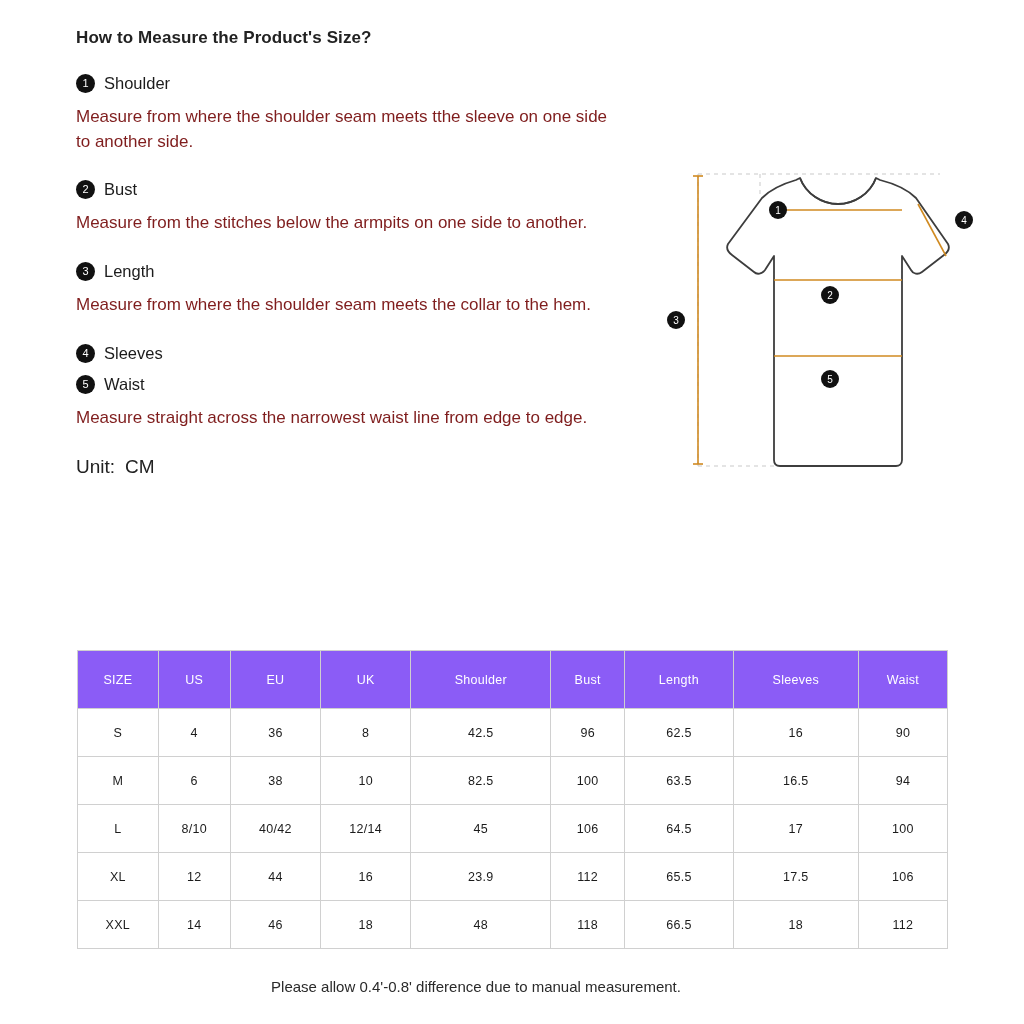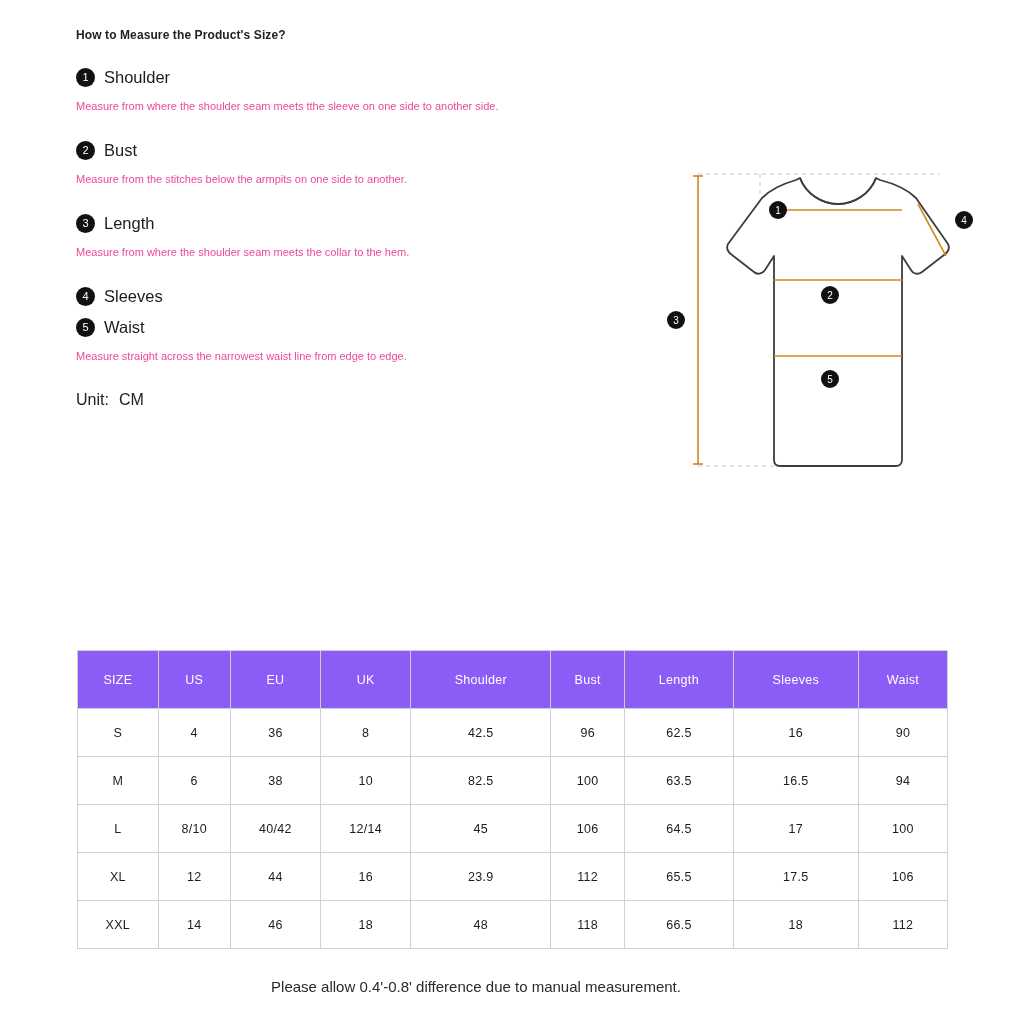--- a/index.html
+++ b/index.html
@@ -21,21 +21,21 @@
   }
 
   
   .content {
     position: absolute;
     left: 76px;
     top: 28px;
     width: 620px;
   }
   .doc-title {
-    font-size: 12px;
+    font-size: 17px;
     color: #222;
     margin: 0 0 26px 0;
     letter-spacing: 0.1px;
   }
   .step {
     margin-bottom: 6px;
   }
   .step-head {
     display: flex;
     align-items: center;
@@ -52,28 +52,28 @@
     line-height: 19px;
     text-align: center;
     flex: none;
     font-family: "Liberation Sans", sans-serif;
   }
   .step-title {
     font-size: 16.5px;
     color: #1c1c1c;
   }
   .step-body {
-    font-size: 11px;
+    font-size: 17px;
     line-height: 1.45;
-    color: #ec4899;
+    color: #7f1d1d;
     margin: 12px 0 26px 0;
     max-width: 540px;
   }
   .unit {
-    font-size: 16px;
+    font-size: 19px;
     color: #222;
     margin-top: 12px;
     margin-bottom: 0;
   }
   .unit .unit-label { margin-right: 10px; }
 
   
   .diagram {
     position: absolute;
     left: 650px;

